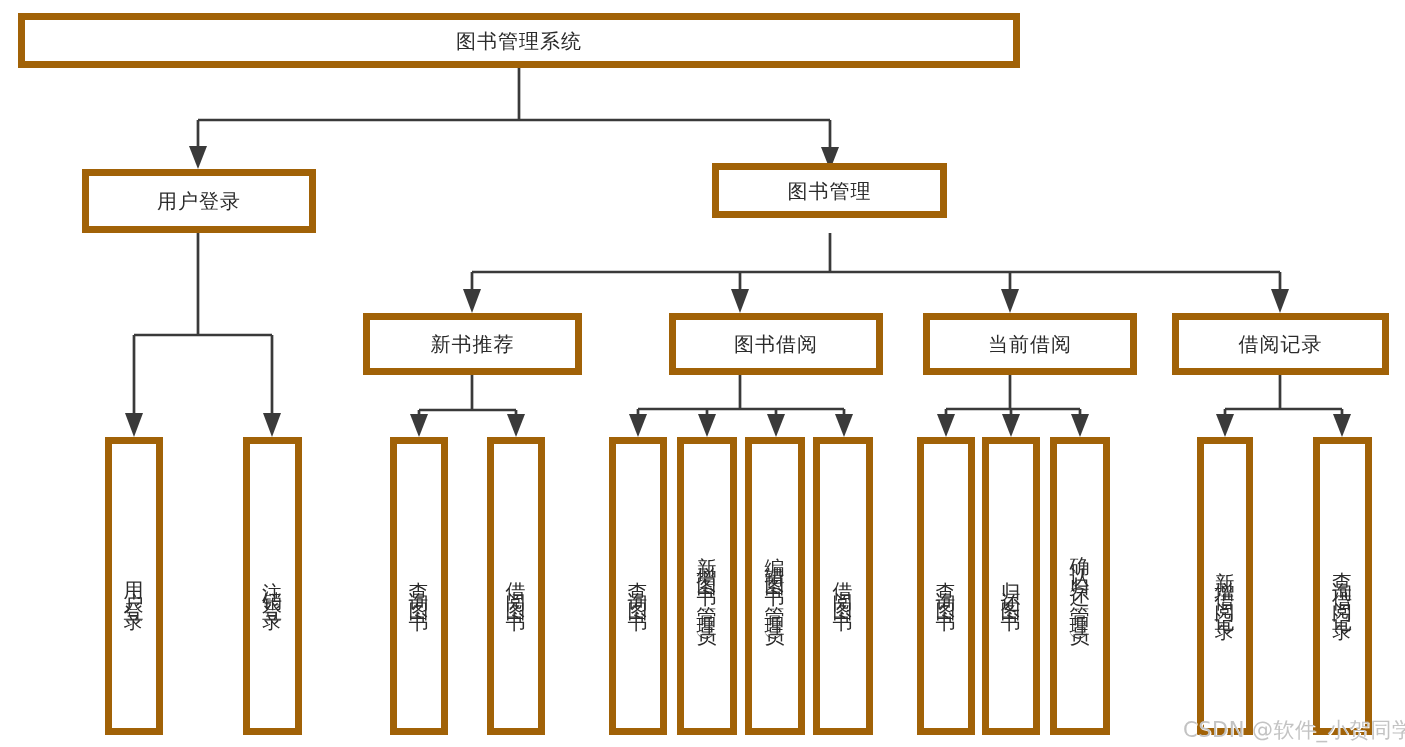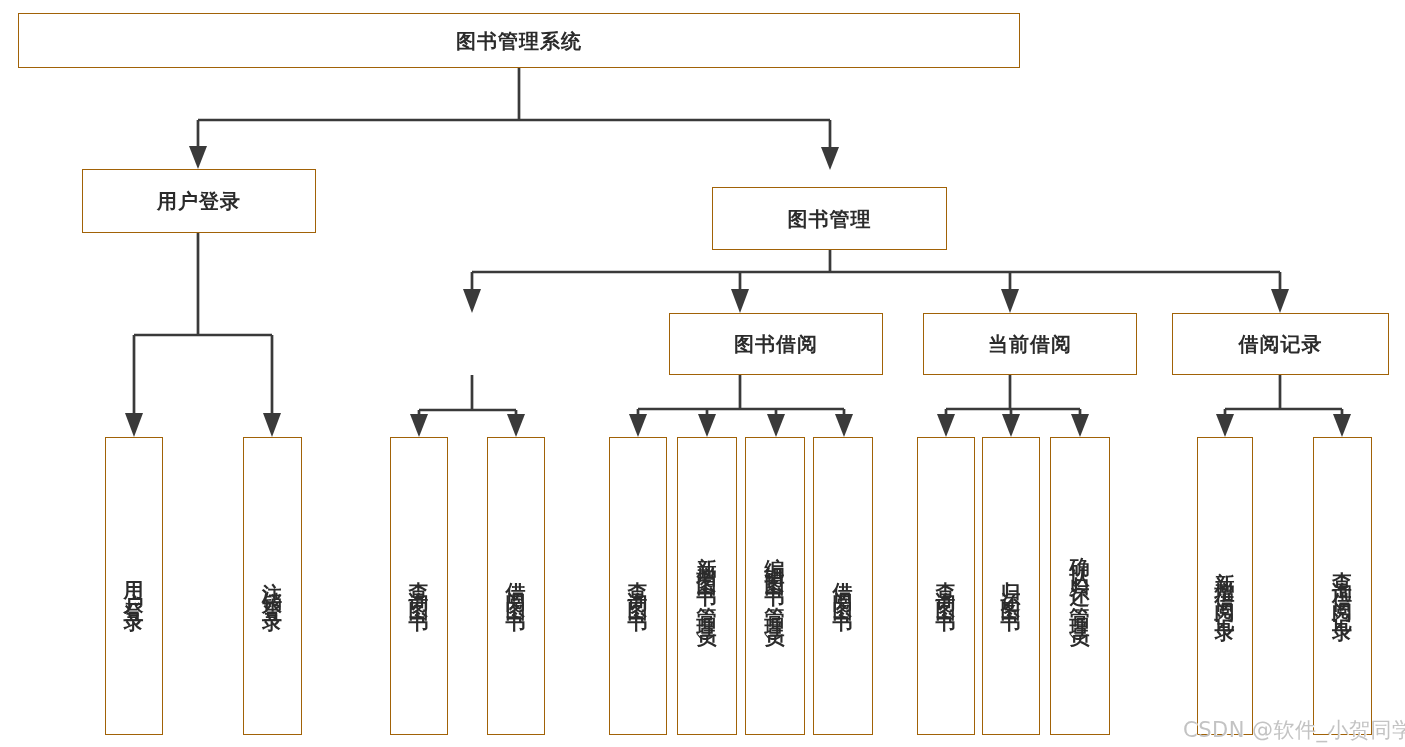--- a/index.html
+++ b/index.html
@@ -9,27 +9,26 @@
     background:#ffffff;
     font-family:"DejaVu Sans", sans-serif;
     overflow:hidden;
   }
   .wires { position:absolute; left:0; top:0; width:1405px; height:747px; }
   .wires path { stroke:#3a3a3a; stroke-width:2.7; fill:none; }
   .wires polygon { fill:#3a3a3a; stroke:none; }
   .node {
     position:absolute;
     box-sizing:border-box;
-    border:1px solid #a16207;
+    border:7px solid #a16207;
     background:#ffffff;
     color:#2b2b2b;
     display:flex; align-items:center; justify-content:center;
     font-size:20px;
     line-height:1;
-    font-weight:bold;
   }
   .node.h { letter-spacing:1px; }
   .node.v {
     writing-mode:vertical-rl;
     text-orientation:mixed;
     letter-spacing:10px;
     line-height:1;
     text-align:center;
   }
   .watermark {
@@ -80,22 +79,23 @@
     <polygon points="1071,414 1089,414 1080,437"></polygon>
 
     <path d="M1280 375 V409 M1225 409 H1342 M1225 409 V416 M1342 409 V416"></path>
     <polygon points="1216,414 1234,414 1225,437"></polygon>
     <polygon points="1333,414 1351,414 1342,437"></polygon>
   </svg>
 
   <div class="node h" style="left:18px; top:13px; width:1002px; height:55px;">图书管理系统</div>
 
   <div class="node h" style="left:82px; top:169px; width:234px; height:64px;">用户登录</div>
-  <div class="node h" style="left:712px; top:187px; width:235px; height:63px;text-align:right;">图书管理</div>
+  <div class="node h" style="left:712px; top:163px; width:235px; height:55px;text-align:right;">图书管理</div>
 
+  <div class="node h" style="left:363px; top:313px; width:219px; height:62px;">新书推荐</div>
   <div class="node h" style="left:633px; top:313px; width:214px; height:62px;margin-left:36px;">图书借阅</div>
   <div class="node h" style="left:903px; top:313px; width:214px; height:62px;margin-left:20px;">当前借阅</div>
   <div class="node h" style="left:1172px; top:313px; width:217px; height:62px;">借阅记录</div>
 
   <div class="node v" style="left:105px; top:437px; width:58px; height:298px;">用户登录</div>
   <div class="node v" style="left:243px; top:437px; width:59px; height:298px;">注销登录</div>
 
   <div class="node v" style="left:390px; top:437px; width:58px; height:298px;">查询图书</div>
   <div class="node v" style="left:487px; top:437px; width:58px; height:298px;">借阅图书</div>
 

